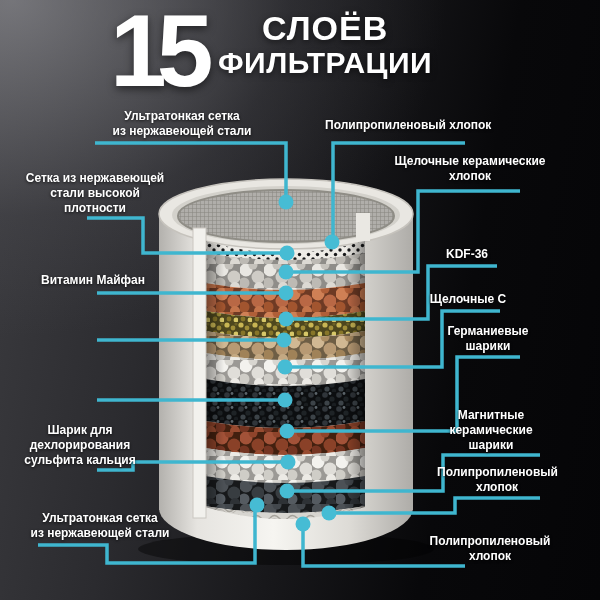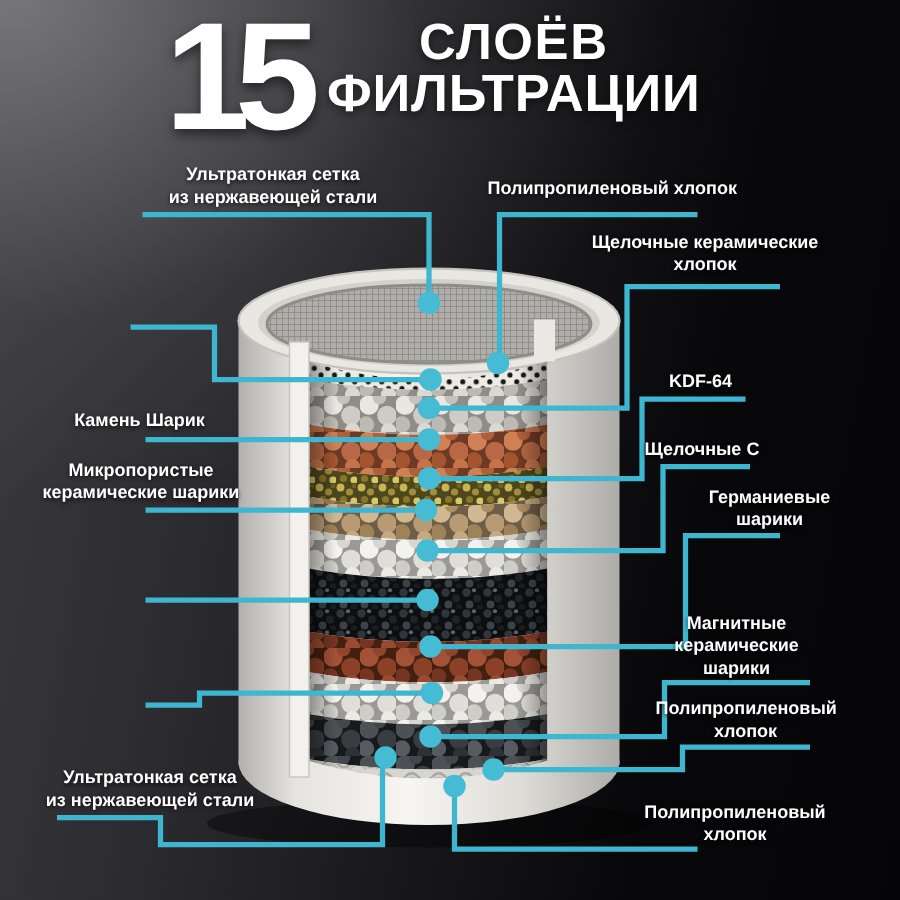--- a/index.html
+++ b/index.html
@@ -14,38 +14,38 @@
   .title-num{
     position:absolute;left:110px;top:2px;color:#fff;
     font-size:102px;font-weight:bold;line-height:98px;letter-spacing:-10px;
     text-shadow:0 3px 8px rgba(0,0,0,.55);
   }
   .title-words{
     position:absolute;left:218px;top:11px;color:#fff;
     font-weight:bold;text-shadow:0 2px 6px rgba(0,0,0,.55);text-align:center;
   }
   .title-words .w1{font-size:34px;line-height:34px;letter-spacing:1px;}
-  .title-words .w2{font-size:35px;line-height:35px;letter-spacing:.5px;}
+  .title-words .w2{font-size:30px;line-height:35px;letter-spacing:.5px;}
   .lbl{
     position:absolute;color:#fff;font-size:12px;font-weight:bold;line-height:15px;
     text-align:center;white-space:pre-line;text-shadow:0 1px 3px rgba(0,0,0,.75);
   }
   .nowrap{white-space:nowrap;}
   .l1{left:82px;top:109px;width:200px}
   .l2{left:15px;top:171px;width:160px}
   .l3{left:13px;top:273px;width:160px}
   .l4{left:14px;top:306px;width:160px}
   .l5{left:13px;top:366px;width:160px}
   .l6{left:10px;top:423px;width:140px}
   .l7{left:20px;top:511px;width:160px}
   .r1{left:325px;top:118px;width:150px}
   .r2{left:389px;top:154px;width:162px}
   .r3{left:427px;top:247px;width:80px}
   .r4{left:428px;top:292px;width:80px}
-  .r5{left:453px;top:324px;width:120px}
+  .r5{left:428px;top:324px;width:120px}
   .r6{left:431px;top:408px;width:120px}
   .r7{left:437px;top:465px;width:120px}
   .r8{left:425px;top:534px;width:130px}
 </style>
 </head>
 <body>
 
 <div class="stage">
 
   <svg class="scene" viewBox="0 0 600 600" width="600" height="600">
@@ -211,30 +211,34 @@
   </svg>
 
   <div class="title-num">15</div>
   <div class="title-words">
     <div class="w1">СЛОЁВ</div>
     <div class="w2">ФИЛЬТРАЦИИ</div>
   </div>
 
   <div class="lbl l1">Ультратонкая сетка
 из нержавеющей стали</div>
-  <div class="lbl l3 nowrap">Камень Шарик</div>
-  <div class="lbl l4">Микропористые
-керамические шарики</div>
+  <div class="lbl l2">Сетка из нержавеющей
+стали высокой
+плотности</div>
+  <div class="lbl l3 nowrap">Витамин Майфан</div>
+  <div class="lbl l6">Шарик для
+дехлорирования
+сульфита кальция</div>
   <div class="lbl l7">Ультратонкая сетка
 из нержавеющей стали</div>
 
   <div class="lbl r1 nowrap">Полипропиленовый хлопок</div>
   <div class="lbl r2">Щелочные керамические
 хлопок</div>
-  <div class="lbl r3 nowrap">KDF-64</div>
+  <div class="lbl r3 nowrap">KDF-36</div>
   <div class="lbl r4 nowrap">Щелочные C</div>
   <div class="lbl r5">Германиевые
 шарики</div>
   <div class="lbl r6">Магнитные
 керамические
 шарики</div>
   <div class="lbl r7">Полипропиленовый
 хлопок</div>
   <div class="lbl r8">Полипропиленовый
 хлопок</div>

